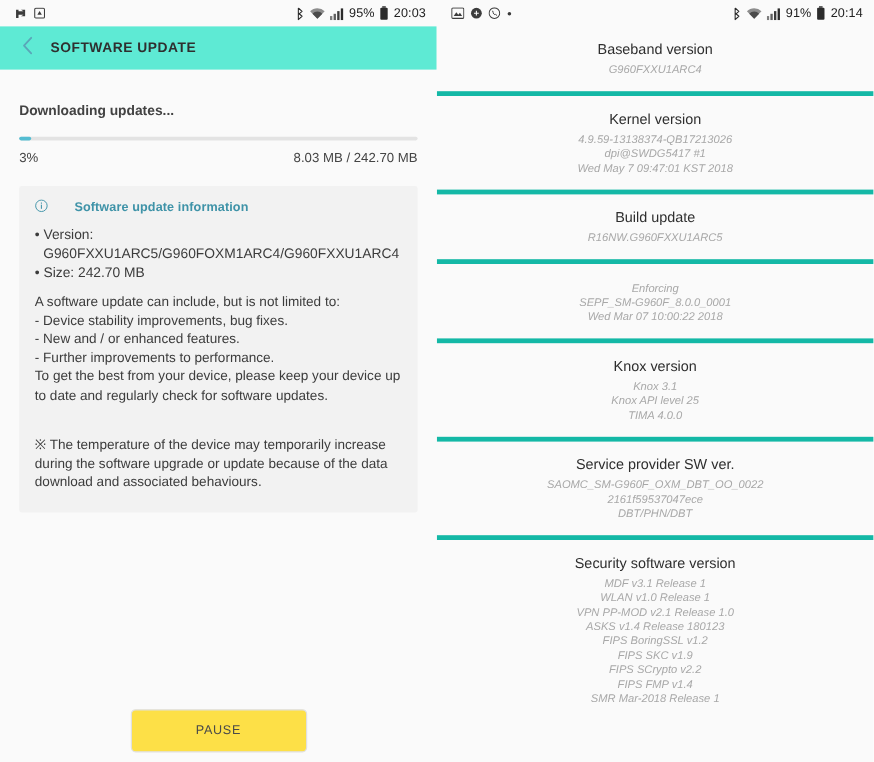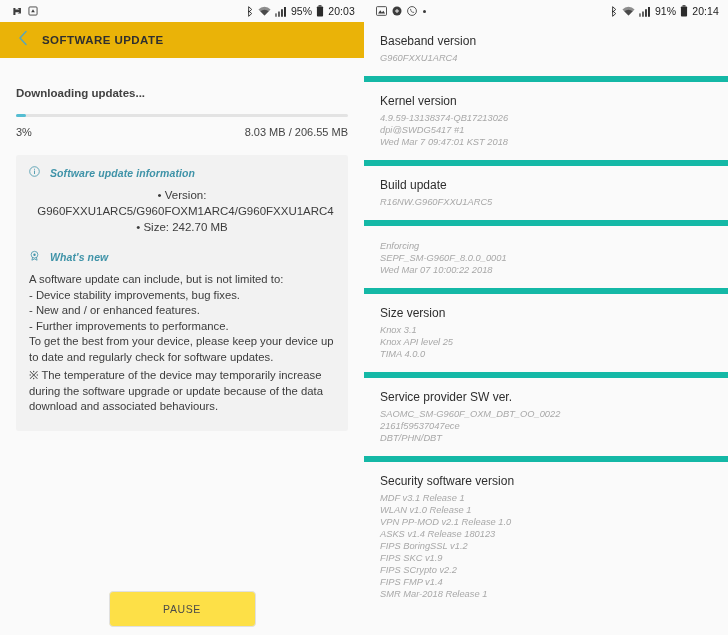--- a/index.html
+++ b/index.html
@@ -19,21 +19,21 @@
     width: 728px;
     height: 635px;
   }
   .panel {
     position: relative;
     height: 635px;
     background: #fafafa;
     overflow: hidden;
   }
   .panel-left  { width: 364px; }
-  .panel-right { width: 364px; }
+  .panel-right { width: 364px; text-align: center; }
 
   
   .statusbar {
     height: 22px;
     display: flex;
     align-items: center;
     padding: 0 9px 0 12px;
     box-sizing: border-box;
     background: #fafafa;
   }
@@ -59,21 +59,21 @@
     background: #3a3a3a; display: inline-block; margin-left: 1px;
   }
 
   
   .appbar {
     height: 36px;
     display: flex;
     align-items: center;
     padding: 0 12px;
     box-sizing: border-box;
-    background: #eab308;
+    background: #5eead4;
   }
   .back-btn {
     width: 22px; height: 22px;
     display: flex; align-items: center; justify-content: center;
     margin-right: 8px;
     cursor: pointer;
   }
   .appbar-title {
     font-size: 11.5px;
     font-weight: bold;
@@ -121,44 +121,43 @@
   .info-card {
     margin: 17px 0 0 0;
     background: #f2f2f2;
     border-radius: 2px;
     padding: 11px 13px 16px 13px;
     box-sizing: border-box;
   }
   .card-head {
     display: flex;
     align-items: center;
-    gap: 10px;
+    gap: 22px;
     color: #3f93a8;
     font-size: 10.5px;
     font-weight: bold;
     letter-spacing: .1px;
-    font-style: italic;
   }
   .card-head.spaced { margin-top: 15px; }
   .card-list {
     margin-top: 8px;
     font-size: 11.5px;
     color: #3c3c3c;
     line-height: 16px;
   }
-  .card-list .li { padding-left: 7px; text-indent: -7px; text-align: center; }
+  .card-list .li { padding-left: 7px; text-indent: -7px; }
   .whatsnew-body {
     margin-top: 9px;
     font-size: 11.3px;
     color: #3c3c3c;
     line-height: 15.5px;
     white-space: pre-line;
   }
   .whatsnew-note {
-    margin-top: 3px;
+    margin-top: 26px;
     font-size: 11.3px;
     color: #3c3c3c;
     line-height: 15.5px;
   }
 
   
   .pause-area {
     position: absolute;
     left: 0; right: 0;
     bottom: 8px;
@@ -178,21 +177,21 @@
     letter-spacing: .6px;
     color: #4a4a4a;
     cursor: pointer;
   }
 
   
   .rp-list { padding: 0; }
   .info-row {
     padding: 11px 16px 12px 16px;
     box-sizing: border-box;
-    border-bottom: 6px solid #14b8a6;
+    border-bottom: 4px solid #14b8a6;
     cursor: pointer;
   }
   .info-row:last-child { border-bottom: none; }
   .info-title {
     font-size: 12px;
     color: #2e2e2e;
     line-height: 16px;
   }
   .info-sub {
     margin-top: 3px;
@@ -269,51 +268,41 @@
     <div class="lp-body">
 
       <div class="dl-status">Downloading updates...</div>
 
       <div class="progress-wrap">
         <div class="progress-fill" id="progress-fill" style="width: 3%; background: rgb(84, 189, 210);"></div>
       </div>
 
       <div class="progress-meta">
         <span>3%</span>
-        <span>8.03 MB / 206.55 MB</span>
+        <span>8.03 MB / 242.70 MB</span>
       </div>
 
       <div class="info-card">
 
         <div class="card-head">
           <span>
             <svg width="11" height="11" viewBox="0 0 14 14">
                 <circle cx="7" cy="7" r="6.1" fill="none" stroke="#3f93a8" stroke-width="1"></circle>
                 <rect x="6.45" y="5.8" width="1.1" height="4.4" fill="#3f93a8"></rect>
                 <rect x="6.45" y="3.5" width="1.1" height="1.3" fill="#3f93a8"></rect>
               </svg>
           </span>
           <span>Software update information</span>
         </div>
 
         <div class="card-list">
           <div class="li">• Version: G960FXXU1ARC5/G960FOXM1ARC4/G960FXXU1ARC4</div>
           <div class="li">• Size: 242.70 MB</div>
         </div>
 
-        <div class="card-head spaced">
-          <span>
-            <svg width="11" height="11" viewBox="0 0 14 14">
-                <circle cx="7" cy="6" r="4.3" fill="none" stroke="#3f93a8" stroke-width="1"></circle>
-                <path d="M4.6 9.3 L3.7 13 L7 11.4 L10.3 13 L9.4 9.3" fill="none" stroke="#3f93a8" stroke-width="1" stroke-linejoin="round"></path>
-                <circle cx="7" cy="6" r="1.5" fill="#3f93a8"></circle>
-              </svg>
-          </span>
-          <span>What's new</span>
-        </div>
 
         <div class="whatsnew-body">A software update can include, but is not limited to:
  - Device stability improvements, bug fixes.
  - New and / or enhanced features.
  - Further improvements to performance.
 To get the best from your device, please keep your device up to date and regularly check for software updates.</div>
         <div class="whatsnew-note">※ The temperature of the device may temporarily increase during the software upgrade or update because of the data download and associated behaviours.</div>
       </div>
     </div>
 
@@ -380,33 +369,33 @@
 
     <div class="rp-list" id="info-rows">
         <div class="info-row">
           <div class="info-title">Baseband version</div>
           <div class="info-sub">G960FXXU1ARC4</div>
         </div>
         <div class="info-row">
           <div class="info-title">Kernel version</div>
           <div class="info-sub">4.9.59-13138374-QB17213026
 dpi@SWDG5417 #1
-Wed Mar 7 09:47:01 KST 2018</div>
+Wed May 7 09:47:01 KST 2018</div>
         </div>
         <div class="info-row">
           <div class="info-title">Build update</div>
           <div class="info-sub">R16NW.G960FXXU1ARC5</div>
         </div>
         <div class="info-row">
           <div class="info-sub">Enforcing
 SEPF_SM-G960F_8.0.0_0001
 Wed Mar 07 10:00:22 2018</div>
         </div>
         <div class="info-row">
-          <div class="info-title">Size version</div>
+          <div class="info-title">Knox version</div>
           <div class="info-sub">Knox 3.1
 Knox API level 25
 TIMA 4.0.0</div>
         </div>
         <div class="info-row">
           <div class="info-title">Service provider SW ver.</div>
           <div class="info-sub">SAOMC_SM-G960F_OXM_DBT_OO_0022
 2161f59537047ece
 DBT/PHN/DBT</div>
         </div>

